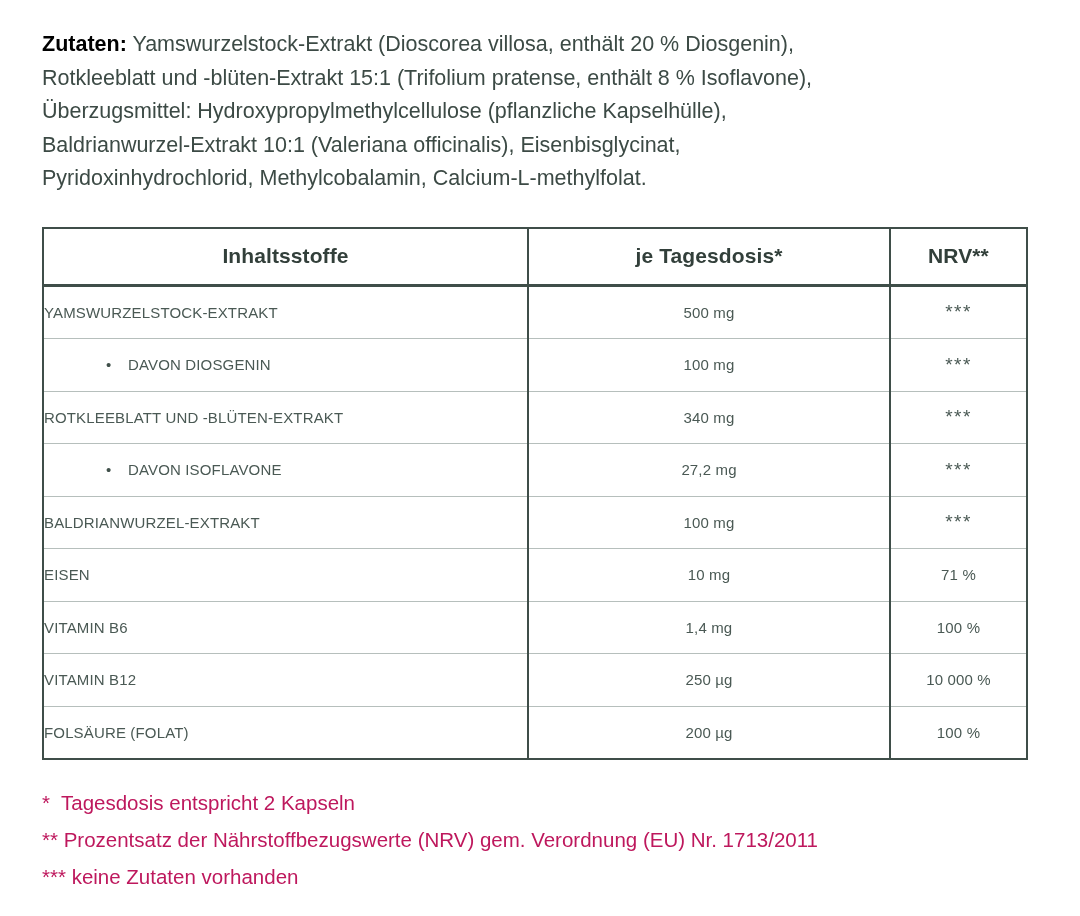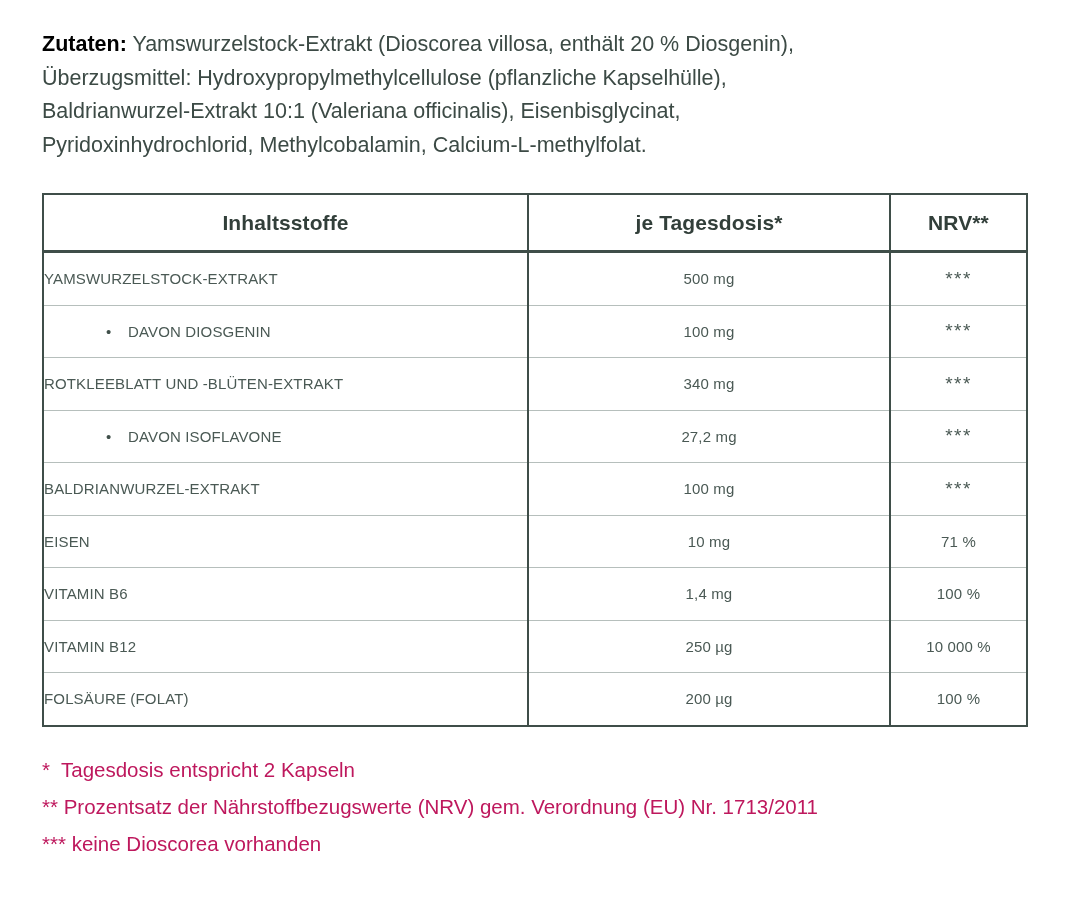--- a/index.html
+++ b/index.html
@@ -118,20 +118,21 @@
   }
   .footnotes .fn { display: block; white-space: pre; }
 </style>
 </head>
 <body>
 
 <div class="page">
 
   <p class="ingredients">
     <span class="lead">Zutaten:</span><span class="ing-inline"> Yamswurzelstock-Extrakt (Dioscorea villosa, enthält 20 % Diosgenin),</span>
+    <span class="ing-line">Rotkleeblatt und -blüten-Extrakt 15:1 (Trifolium pratense, enthält 8 % Isoflavone),</span>
     <span class="ing-line">Überzugsmittel: Hydroxypropylmethylcellulose (pflanzliche Kapselhülle),</span>
     <span class="ing-line">Baldrianwurzel-Extrakt 10:1 (Valeriana officinalis), Eisenbisglycinat,</span>
     <span class="ing-line">Pyridoxinhydrochlorid, Methylcobalamin, Calcium-L-methylfolat.</span>
   </p>
 
   <div class="table-wrap">
     <table class="facts">
       <colgroup>
         <col class="c-name">
         <col class="c-dose">
@@ -190,16 +191,16 @@
             <td class="dose">200 µg</td>
             <td class="nrv">100 %</td>
           </tr>
         </tbody>
     </table>
   </div>
 
   <div class="footnotes">
     <span class="fn">*  Tagesdosis entspricht 2 Kapseln</span>
     <span class="fn">** Prozentsatz der Nährstoffbezugswerte (NRV) gem. Verordnung (EU) Nr. 1713/2011</span>
-    <span class="fn">*** keine Dioscorea vorhanden</span>
+    <span class="fn">*** keine Zutaten vorhanden</span>
   </div>
 
 </div>
 
 </body></html>

